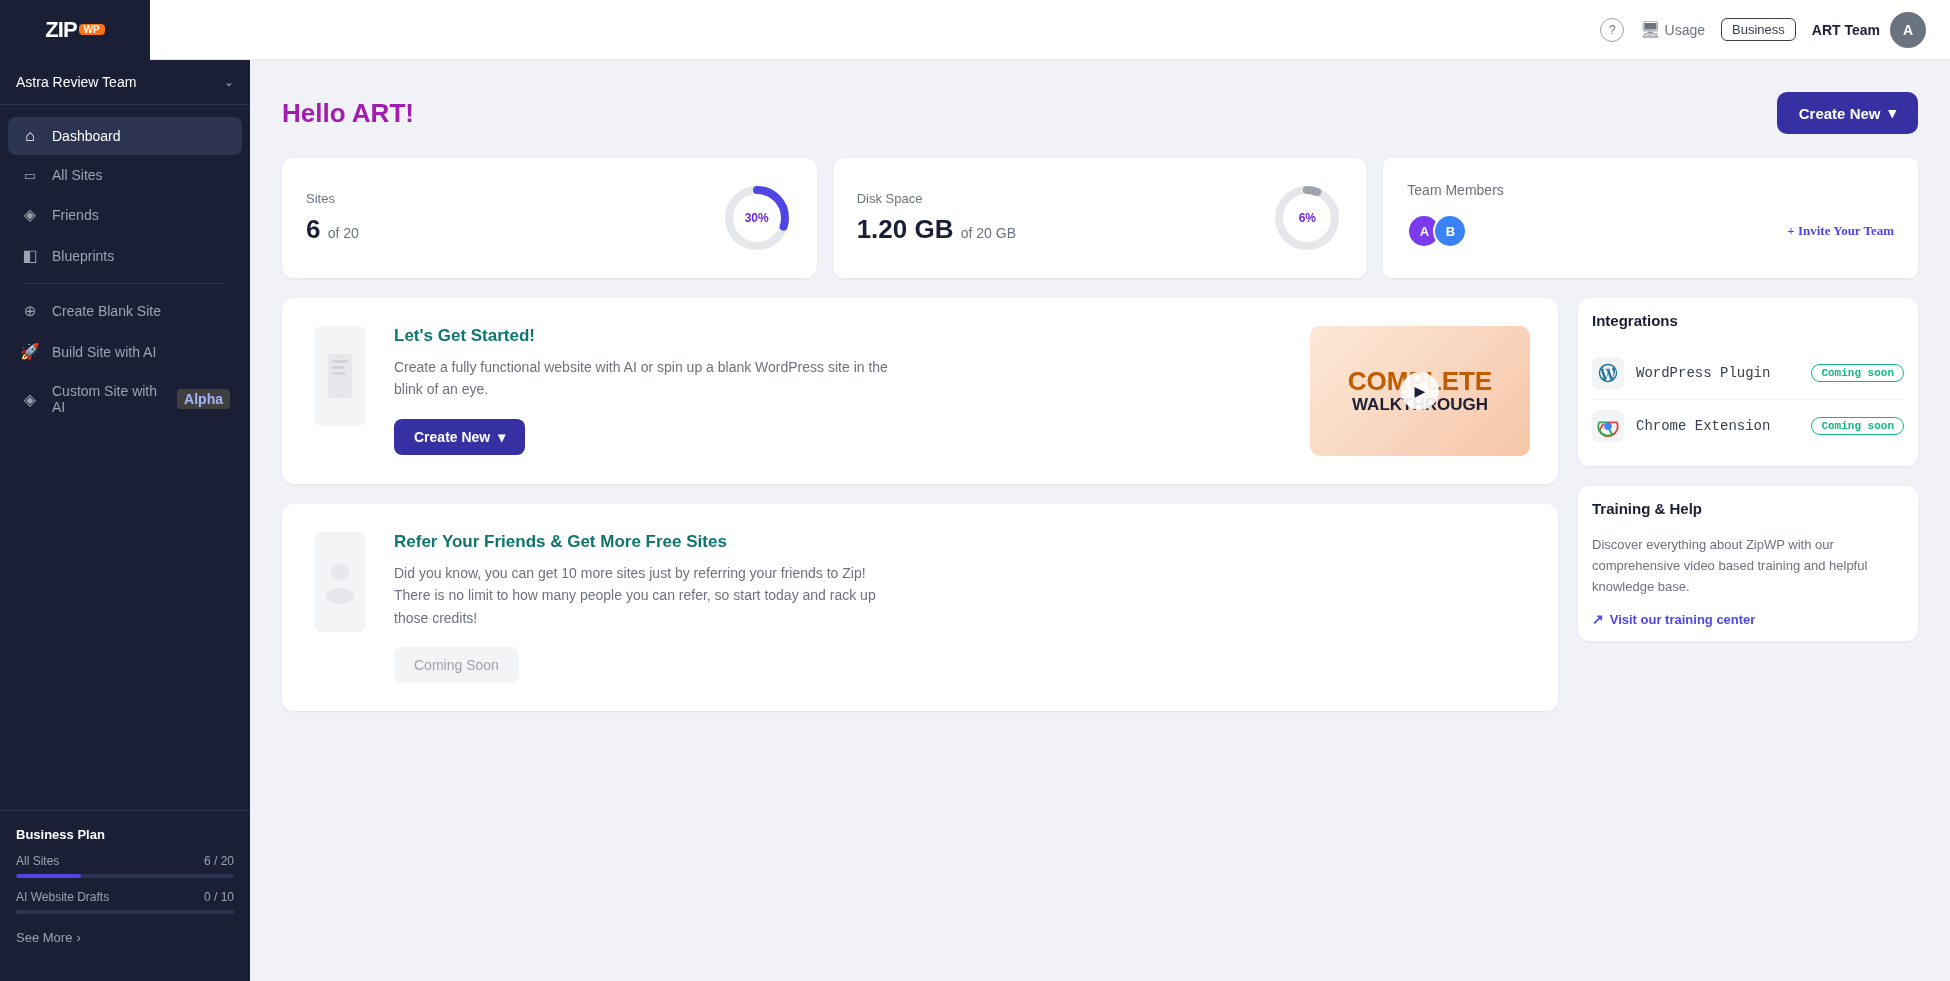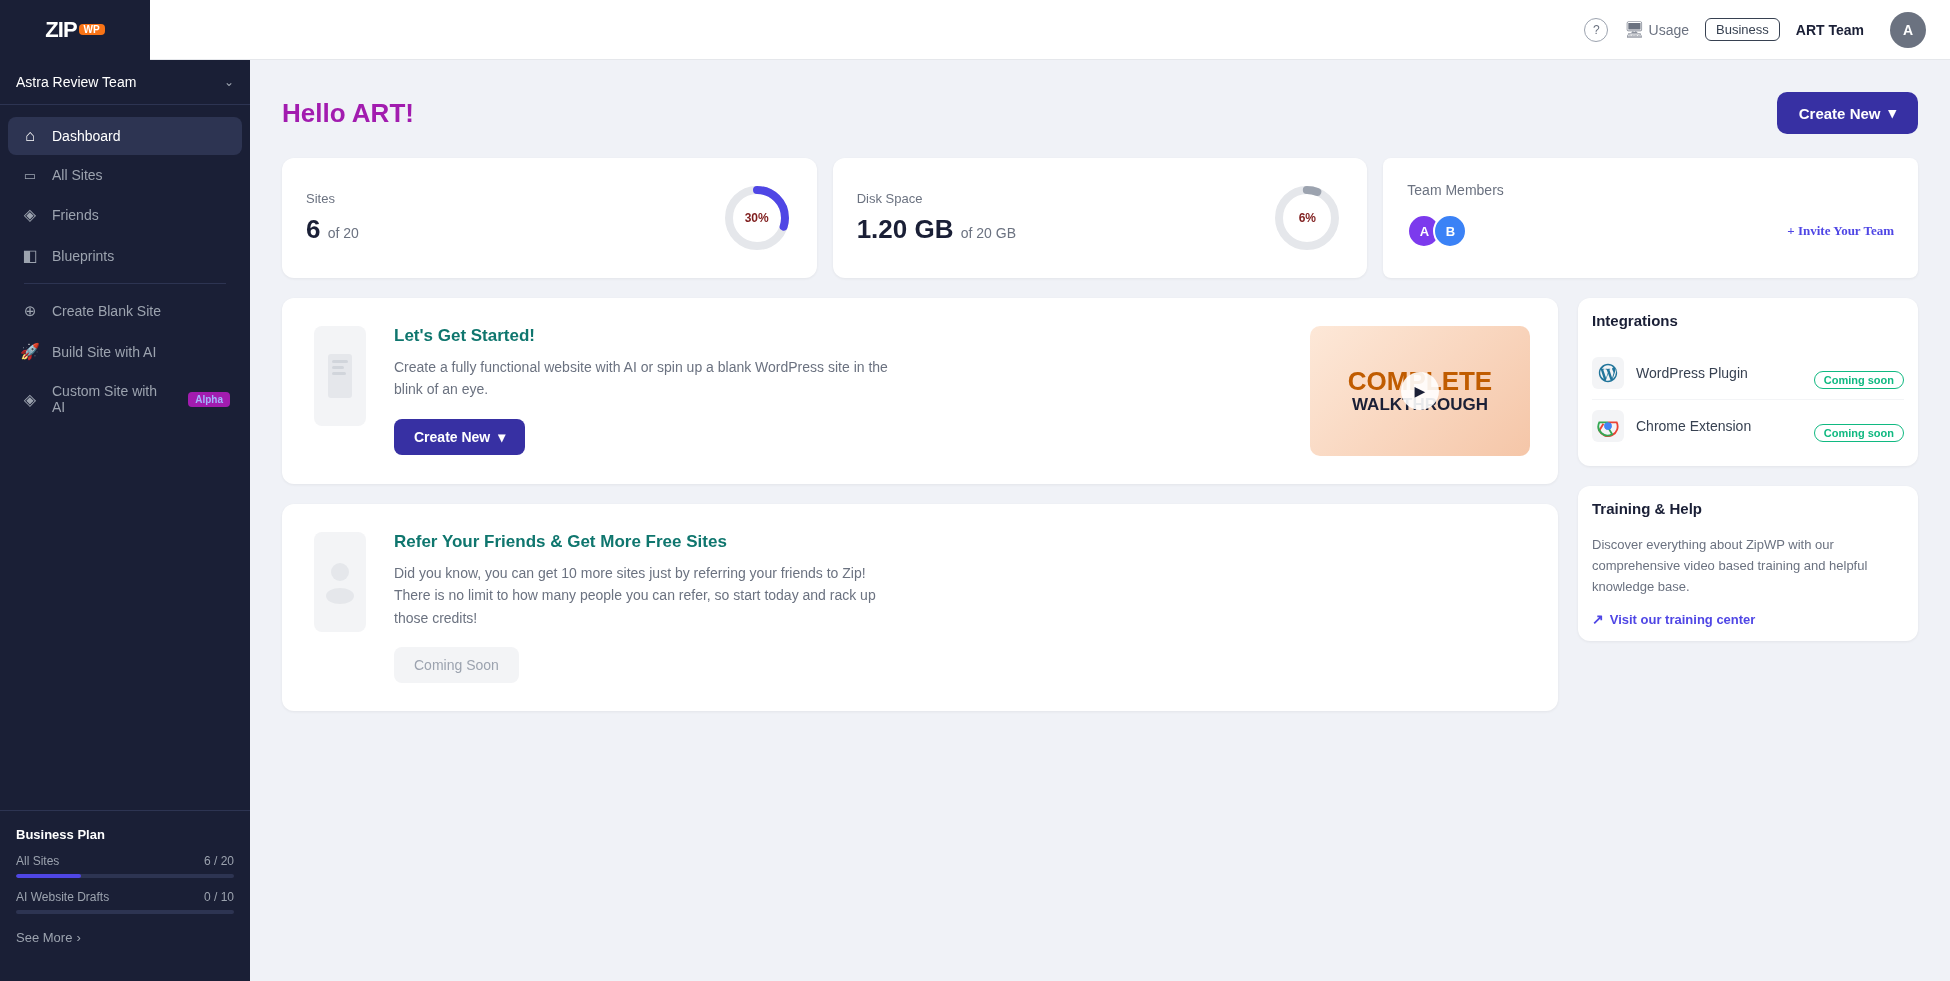--- a/index.html
+++ b/index.html
@@ -71,21 +71,21 @@
       padding: 3px 10px;
       font-size: 13px;
       color: #374151;
       font-weight: 500;
       cursor: pointer;
       background: none;
     }
     .user-info {
       display: flex;
       align-items: center;
-      gap: 26px;
+      gap: 10px;
       cursor: pointer;
     }
     .user-name {
       font-size: 14px;
       font-weight: 600;
       color: #1a1f36;
     }
     .avatar {
       width: 36px;
       height: 36px;
@@ -159,23 +159,23 @@
       width: 20px;
       text-align: center;
       flex-shrink: 0;
     }
     .sidebar-divider {
       height: 1px;
       background: #2d3452;
       margin: 8px 16px;
     }
     .alpha-badge {
-      background: #a21caf;
+      background: #404040;
       color: #a5b4fc;
-      font-size: 10px;
+      font-size: 14px;
       font-weight: 600;
       padding: 2px 7px;
       border-radius: 4px;
       margin-left: 4px;
     }
     .sidebar-plan {
       padding: 16px;
       border-top: 1px solid #2d3452;
     }
     .plan-title {
@@ -295,21 +295,21 @@
     .donut-wrap svg {
       transform: rotate(-90deg);
     }
     .donut-label {
       position: absolute;
       top: 50%;
       left: 50%;
       transform: translate(-50%, -50%);
       font-size: 12px;
       font-weight: 600;
-      color: #7f1d1d;
+      color: #6d28d9;
     }
 
     
     .team-card {
       background: #fff;
       border-radius: 8px;
       padding: 24px;
       box-shadow: 0 1px 3px rgba(0,0,0,0.06);
     }
     .team-card-title {
@@ -481,24 +481,25 @@
       box-shadow: 0 1px 3px rgba(0,0,0,0.06);
     }
     .side-card-title {
       font-size: 15px;
       font-weight: 700;
       color: #1a1f36;
       margin-bottom: 18px;
     }
     .integration-item {
       display: flex;
-      align-items: flex-end;
+      align-items: center;
       justify-content: space-between;
       padding: 10px 0;
       border-bottom: 1px solid #f3f4f6;
+      font-family: Liberation Mono, monospace;
     }
     .integration-item:last-child { border-bottom: none; }
     .integration-left {
       display: flex;
       align-items: center;
       gap: 12px;
     }
     .integration-icon {
       width: 32px;
       height: 32px;

